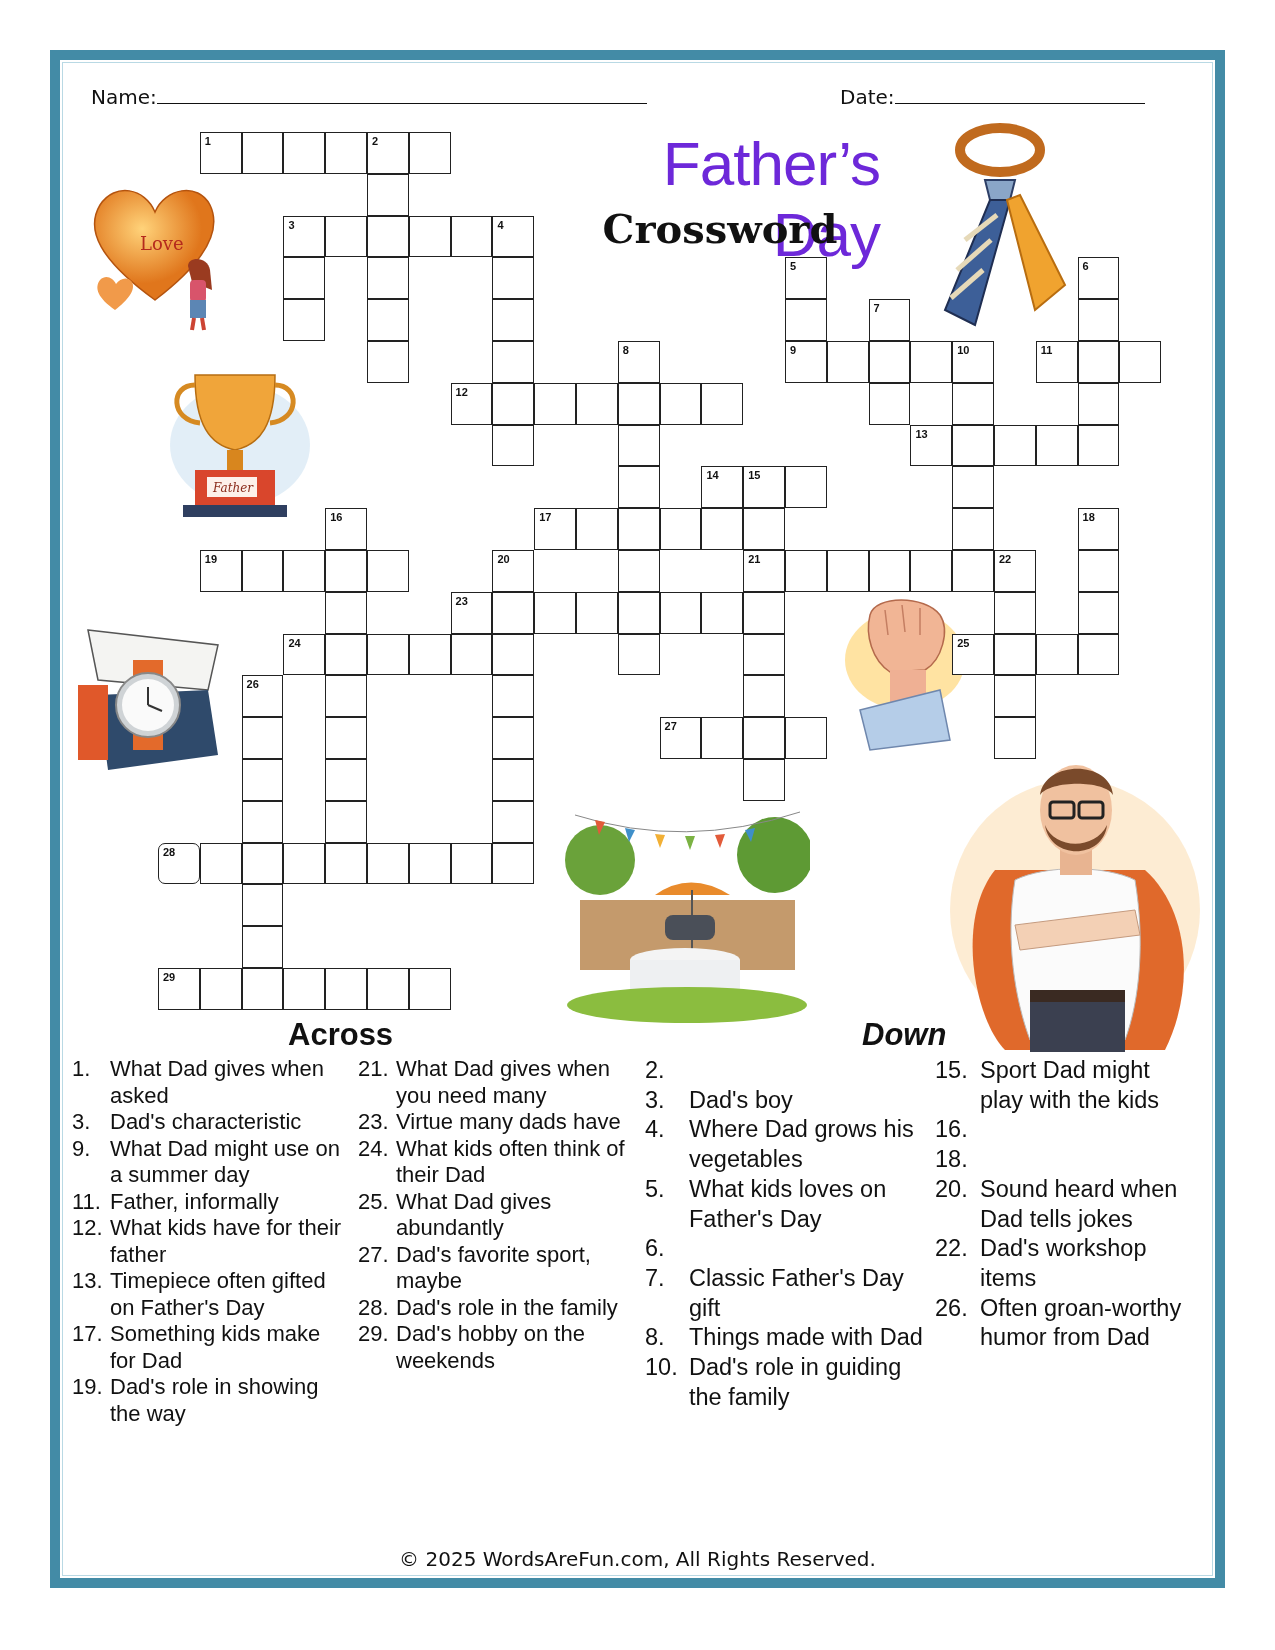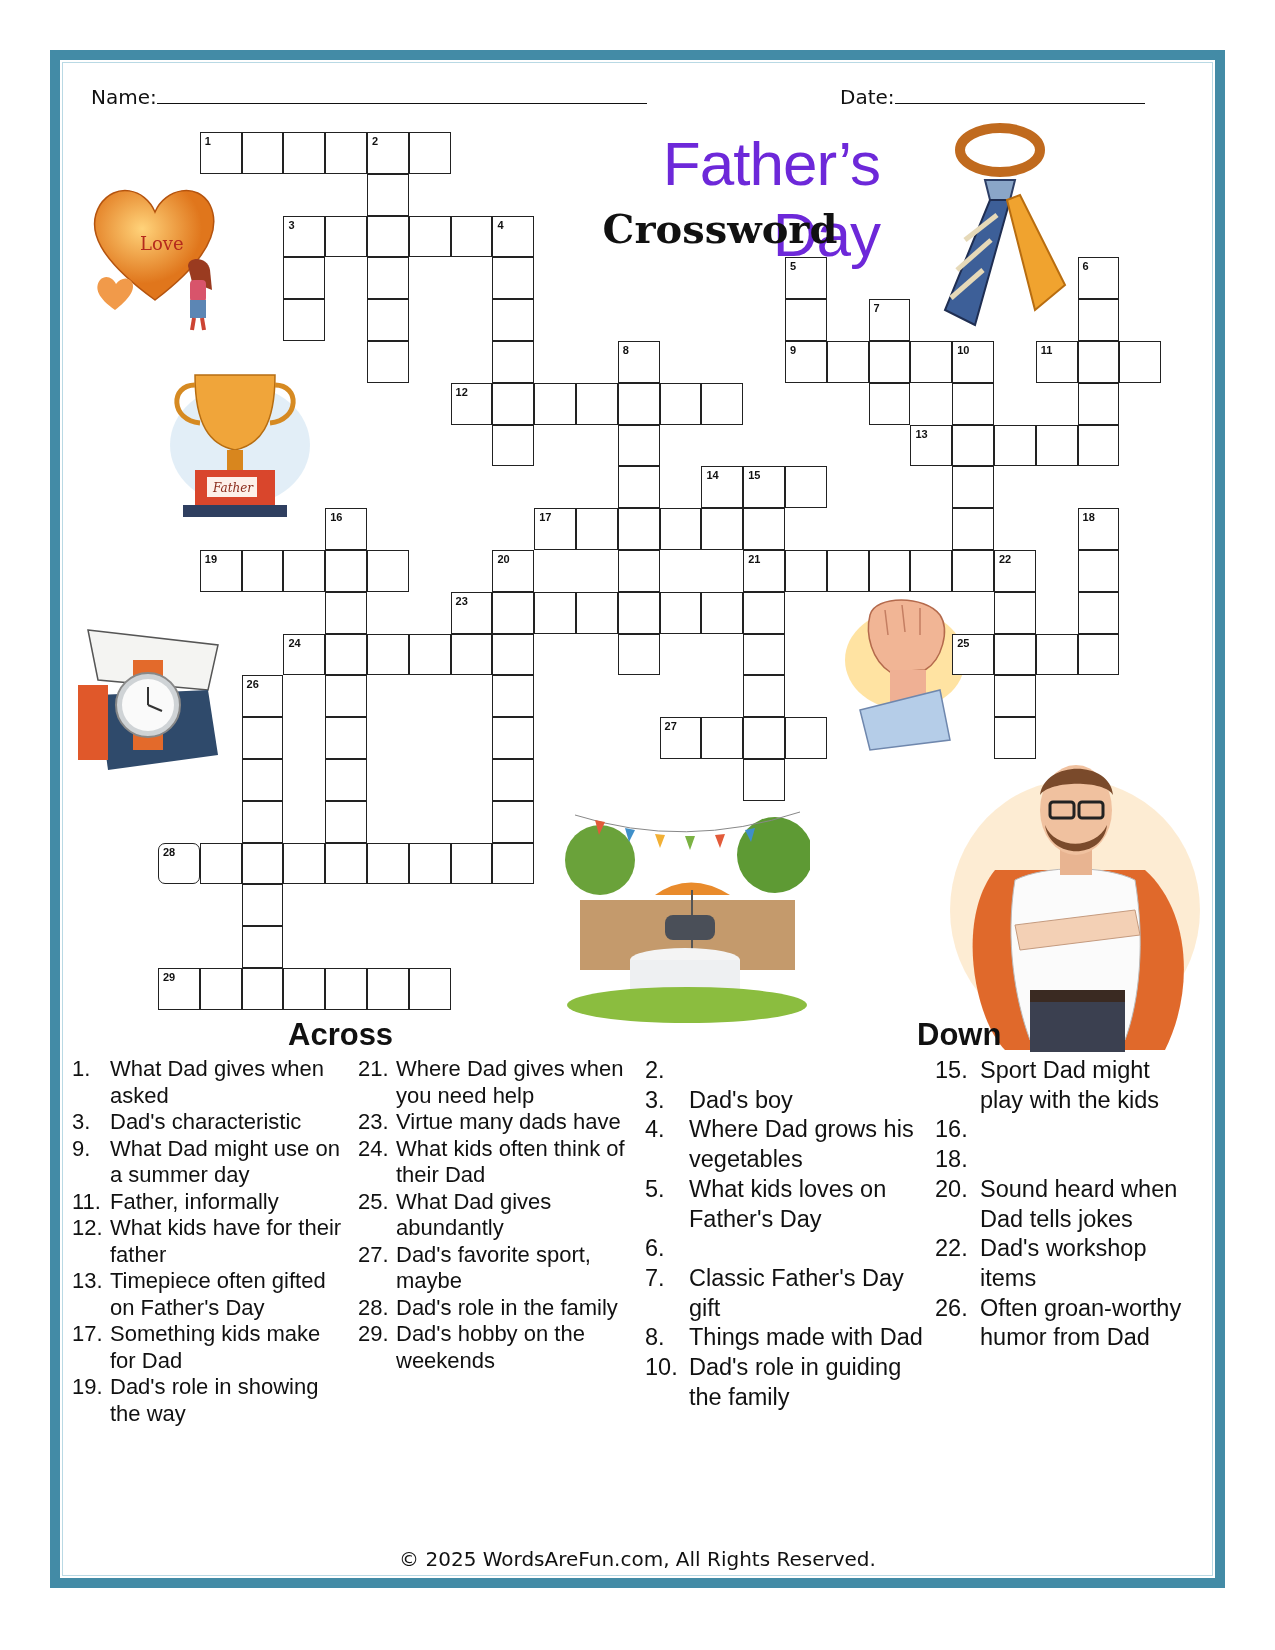--- a/index.html
+++ b/index.html
@@ -341,21 +341,21 @@
       <span class="num">26</span>
     </div>
     <div class="cell" style="left: 241.6px; top: 717.2px;"></div>
     <div class="cell" style="left: 241.6px; top: 759px;"></div>
     <div class="cell" style="left: 241.6px; top: 800.8px;"></div>
     <div class="cell" style="left: 241.6px; top: 884.4px;"></div>
     <div class="cell" style="left: 241.6px; top: 926.2px;"></div>
   </div>
 
 <div class="section-title" style="left:288px;top:1017px;">Across</div>
-<div class="section-title" style="left:917px;top:1017px;">Down</div>
+<div class="section-title" style="left:862px;top:1017px;font-style:italic;">Down</div>
 
 <div id="across-col1" class="clues" style="left:72px;top:1056px;width:270px;">
     <div class="clue">
       <span class="n" style="width:38px">1.</span>
       <span class="t">What Dad gives when asked</span>
     </div>
     <div class="clue">
       <span class="n" style="width:38px">3.</span>
       <span class="t">Dad's characteristic</span>
     </div>
@@ -380,21 +380,21 @@
       <span class="t">Something kids make for Dad</span>
     </div>
     <div class="clue">
       <span class="n" style="width:38px">19.</span>
       <span class="t">Dad's role in showing the way</span>
     </div>
   </div>
 <div id="across-col2" class="clues" style="left:358px;top:1056px;width:270px;">
     <div class="clue">
       <span class="n" style="width:38px">21.</span>
-      <span class="t">Where Dad gives when you need help</span>
+      <span class="t">What Dad gives when you need many</span>
     </div>
     <div class="clue">
       <span class="n" style="width:38px">23.</span>
       <span class="t">Virtue many dads have</span>
     </div>
     <div class="clue">
       <span class="n" style="width:38px">24.</span>
       <span class="t">What kids often think of their Dad</span>
     </div>
     <div class="clue">

